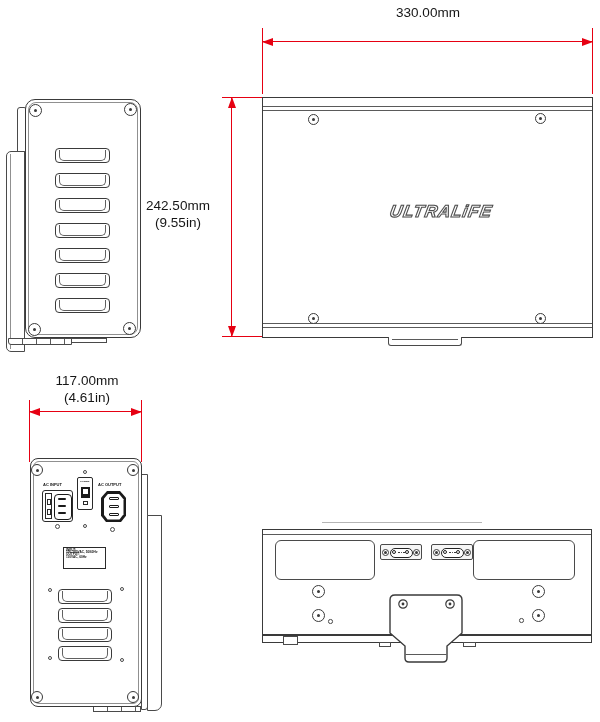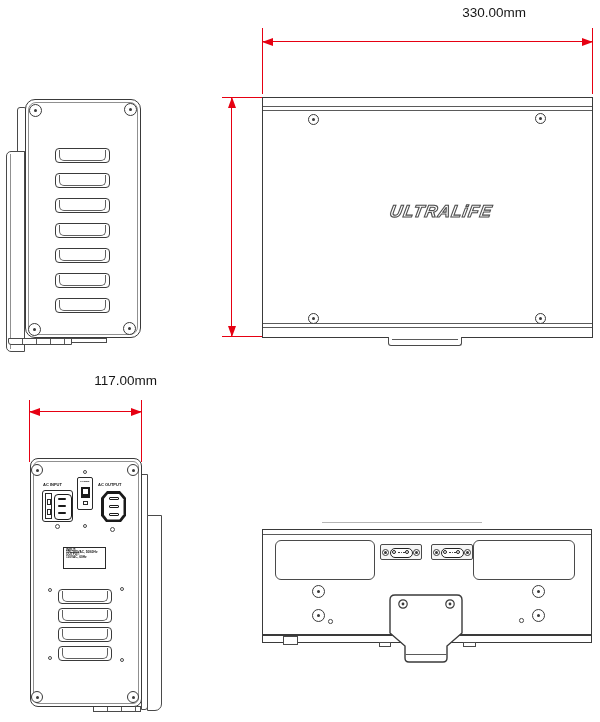--- a/index.html
+++ b/index.html
@@ -4,21 +4,21 @@
 <style>
   :root{
     --red:#e60012;
     --ln:#3a3a3a;
     --ln2:#4a4a4a;
   }
   html,body{margin:0;padding:0;background:#fff;}
   .canvas{position:relative;width:600px;height:722px;background:#fff;overflow:hidden;
           font-family:"Liberation Sans",sans-serif;}
   .abs{position:absolute;box-sizing:border-box;}
-  .dim-text{position:absolute;text-align:right;font-size:13.5px;color:#161616;line-height:17px;}
+  .dim-text{position:absolute;text-align:center;font-size:13.5px;color:#161616;line-height:17px;}
   .rl-h{position:absolute;height:0;border-top:1.4px solid var(--red);}
   .rl-v{position:absolute;width:0;border-left:1.4px solid var(--red);}
   .arr{position:absolute;width:0;height:0;}
   .arr-l{border-top:4px solid transparent;border-bottom:4px solid transparent;border-right:11px solid var(--red);}
   .arr-r{border-top:4px solid transparent;border-bottom:4px solid transparent;border-left:11px solid var(--red);}
   .arr-u{border-left:4px solid transparent;border-right:4px solid transparent;border-bottom:11px solid var(--red);}
   .arr-d{border-left:4px solid transparent;border-right:4px solid transparent;border-top:11px solid var(--red);}
   .box{position:absolute;box-sizing:border-box;border:1.5px solid var(--ln);background:#fff;}
   .box-thin{position:absolute;box-sizing:border-box;border:1px solid var(--ln2);background:#fff;}
   .inner-line{position:absolute;box-sizing:border-box;border:1px solid #909090;background:transparent;}
@@ -42,20 +42,24 @@
 
   <div class="dim-text" style="left:330px;top:4px;width:196px">
     <div>330.00mm</div>
   </div>
   <div class="rl-v" style="left:261.5px;top:28px;height:66px"></div>
   <div class="rl-v" style="left:591.5px;top:28px;height:66px"></div>
   <div class="rl-h" style="left:263px;top:41px;width:329px"></div>
   <div class="arr arr-l" style="left:262px;top:38px"></div>
   <div class="arr arr-r" style="left:582px;top:38px"></div>
 
+  <div class="dim-text" style="left:128px;top:197px;width:100px">
+    <div>242.50mm</div>
+    <div>(9.55in)</div>
+  </div>
   <div class="rl-h" style="left:222px;top:96.5px;width:40px"></div>
   <div class="rl-h" style="left:222px;top:336px;width:40px"></div>
   <div class="rl-v" style="left:231px;top:98px;height:238px"></div>
   <div class="arr arr-u" style="left:227.5px;top:97px"></div>
   <div class="arr arr-d" style="left:227.5px;top:326px"></div>
 
   <div class="box" style="left:262px;top:97px;width:331px;height:241px"></div>
   <div class="hline" style="left:263px;top:106px;width:329px"></div>
   <div class="hline" style="left:263px;top:109.5px;width:329px"></div>
   <div class="hline" style="left:263px;top:323px;width:329px"></div>
@@ -85,20 +89,21 @@
   <div class="vent" style="left:55px;top:148px;width:55px;height:15px"></div>
   <div class="vent" style="left:55px;top:173px;width:55px;height:15px"></div>
   <div class="vent" style="left:55px;top:198px;width:55px;height:15px"></div>
   <div class="vent" style="left:55px;top:223px;width:55px;height:15px"></div>
   <div class="vent" style="left:55px;top:248px;width:55px;height:15px"></div>
   <div class="vent" style="left:55px;top:273px;width:55px;height:15px"></div>
   <div class="vent" style="left:55px;top:298px;width:55px;height:15px"></div>
 
   <div class="dim-text" style="left:17px;top:372px;width:140px">
     <div>117.00mm</div>
+    <div>(4.61in)</div>
   </div>
   <div class="rl-v" style="left:28.5px;top:400px;height:62px"></div>
   <div class="rl-v" style="left:141px;top:400px;height:62px"></div>
   <div class="rl-h" style="left:30px;top:411px;width:111px"></div>
   <div class="arr arr-l" style="left:29px;top:408px"></div>
   <div class="arr arr-r" style="left:131px;top:408px"></div>
 
   <div class="box-thin" style="left:141px;top:474px;width:7px;height:236px;border-radius:0 0 3px 0"></div>
   <div class="box-thin" style="left:147px;top:515px;width:15px;height:196px;border-radius:0 0 7px 0"></div>
   <div class="box-thin ticks" style="left:93px;top:706px;width:48px;height:6px"></div>

